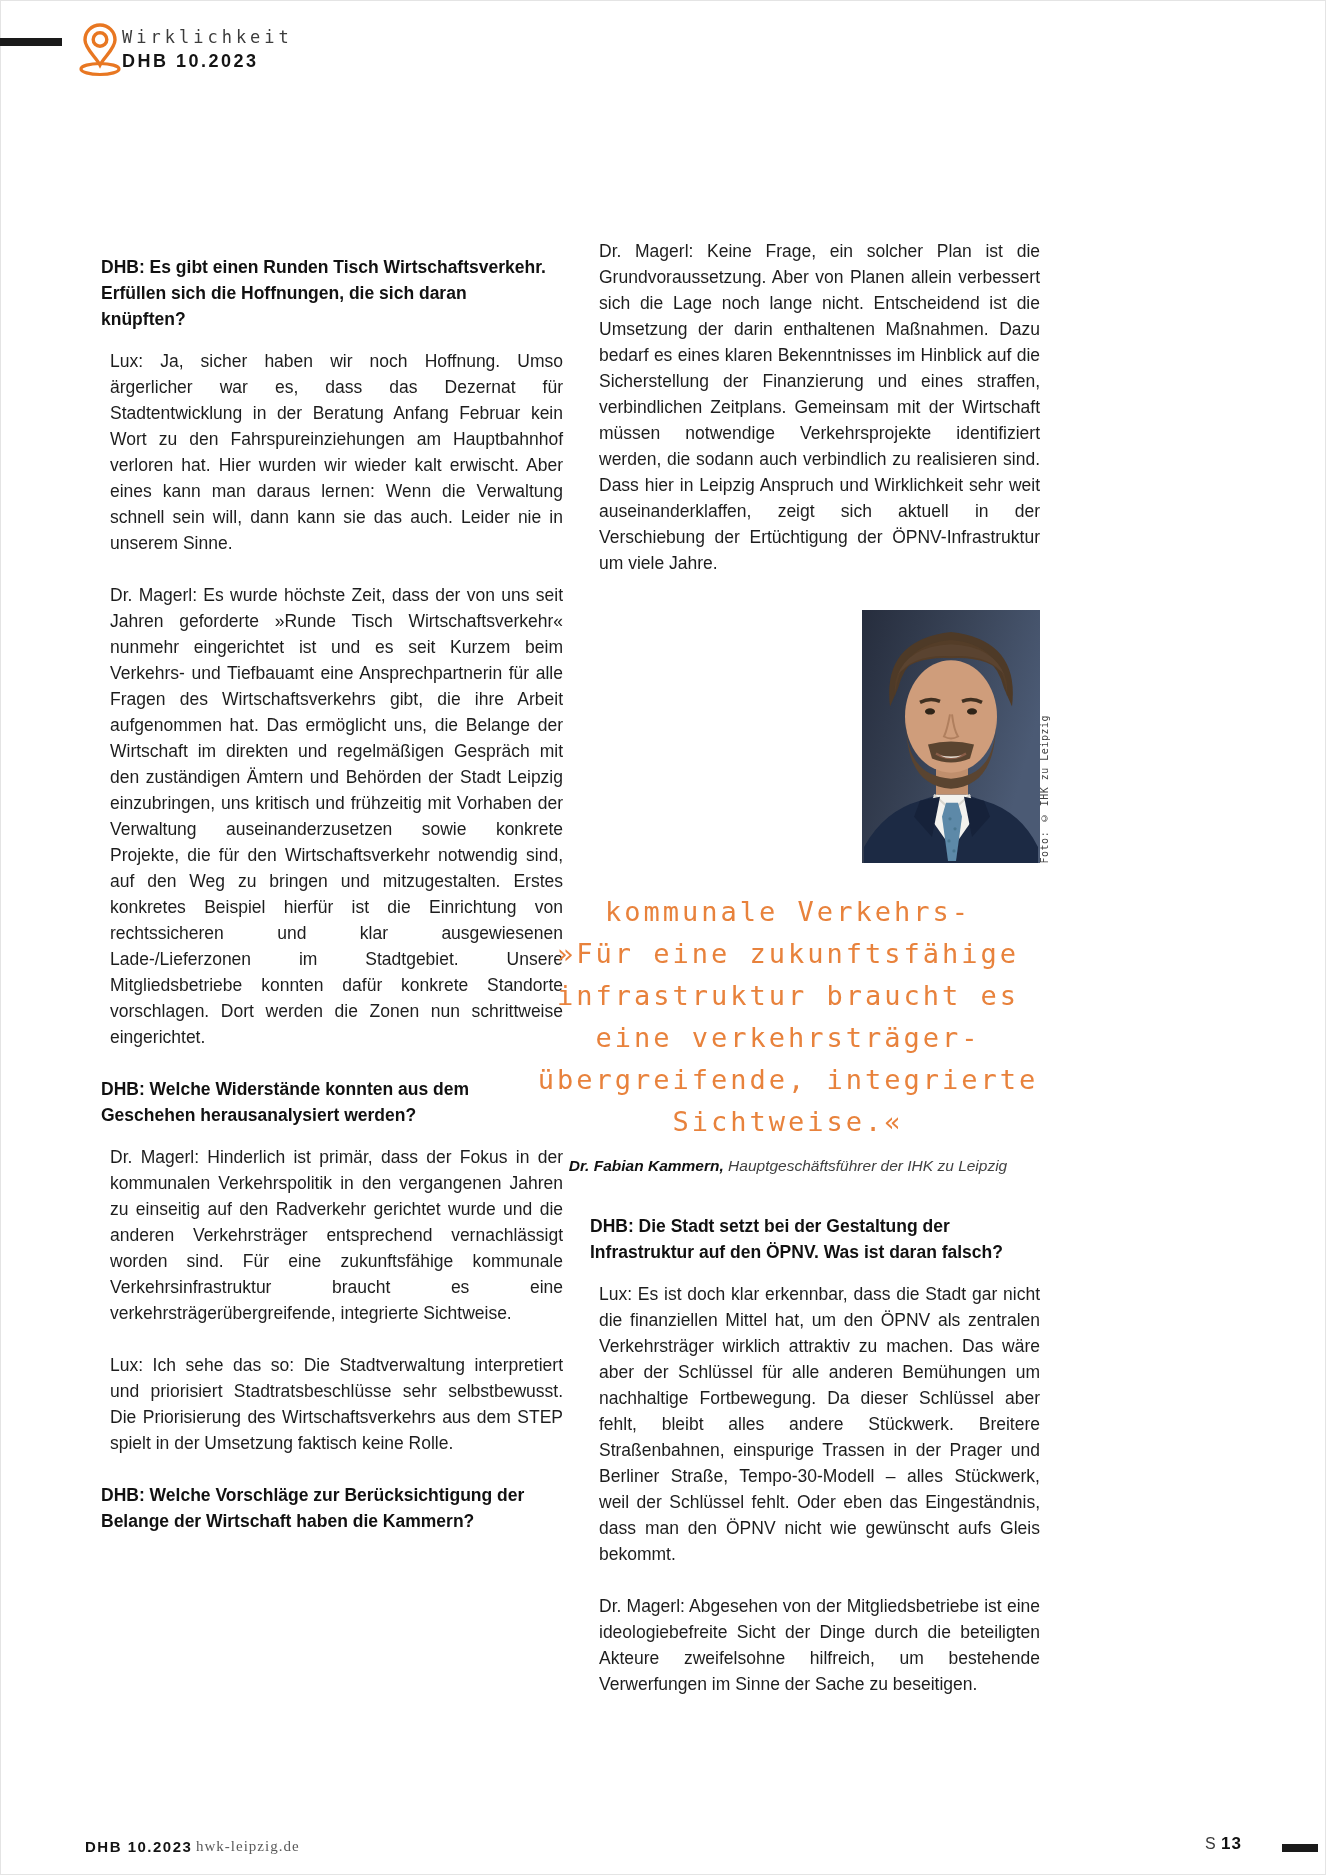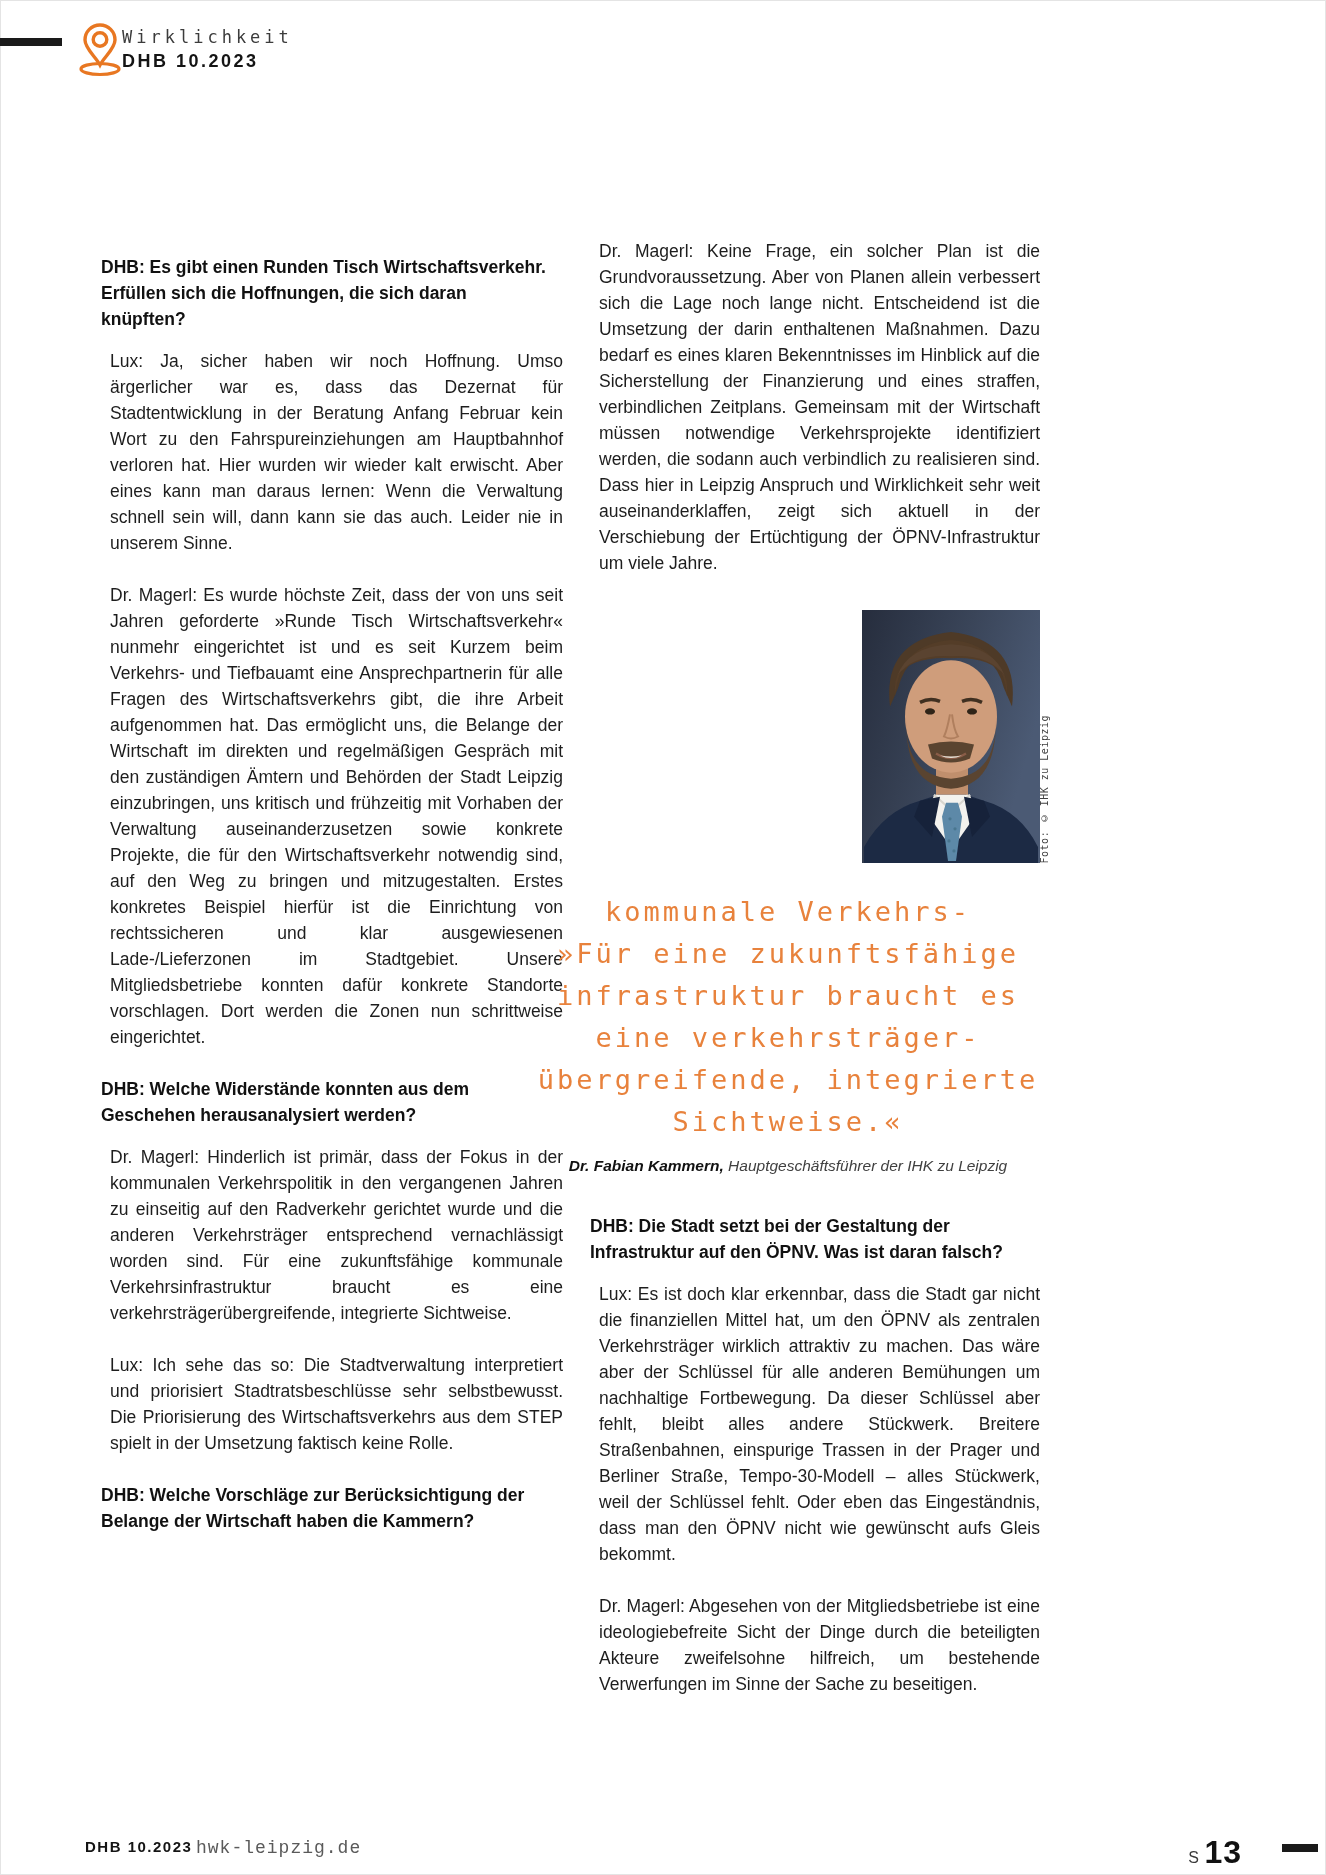--- a/index.html
+++ b/index.html
@@ -53,26 +53,26 @@
   .attr-name { font-weight:700; font-style:italic; color:#111; }
   .attr-role { font-style:italic; color:#404040; }
 
   
   .footer { position:absolute; left:0; top:1834px; width:1326px; height:30px; }
   .f-issue {
     position:absolute; left:85px; top:4px; font-weight:700; font-size:15px;
     letter-spacing:1.5px; color:#141414;
   }
   .f-site {
-    position:absolute; left:196px; top:4px; font-family:Liberation Mono, monospace;
-    font-size:18px; letter-spacing:1px; color:#5a5a5a;
+    position:absolute; left:196px; top:4px; font-family:Liberation Serif, serif;
+    font-size:15px; letter-spacing:1px; color:#5a5a5a;
   }
   .f-page { position:absolute; right:84px; top:0; white-space:nowrap; }
   .f-s { font-size:16px; color:#3a3a3a; letter-spacing:1px; }
-  .f-num { font-weight:700; font-size:32px; color:#111; letter-spacing:1px; }
+  .f-num { font-weight:700; font-size:17px; color:#111; letter-spacing:1px; }
   .f-bar { position:absolute; right:8px; top:10px; width:36px; height:8px; background:#1a1a1a; }
 </style>
 </head>
 <body>
 
 <div class="page">
 
   <div class="h-bar"></div>
   <div class="h-icon">
     <svg viewBox="0 0 48 56" xmlns="http://www.w3.org/2000/svg">

